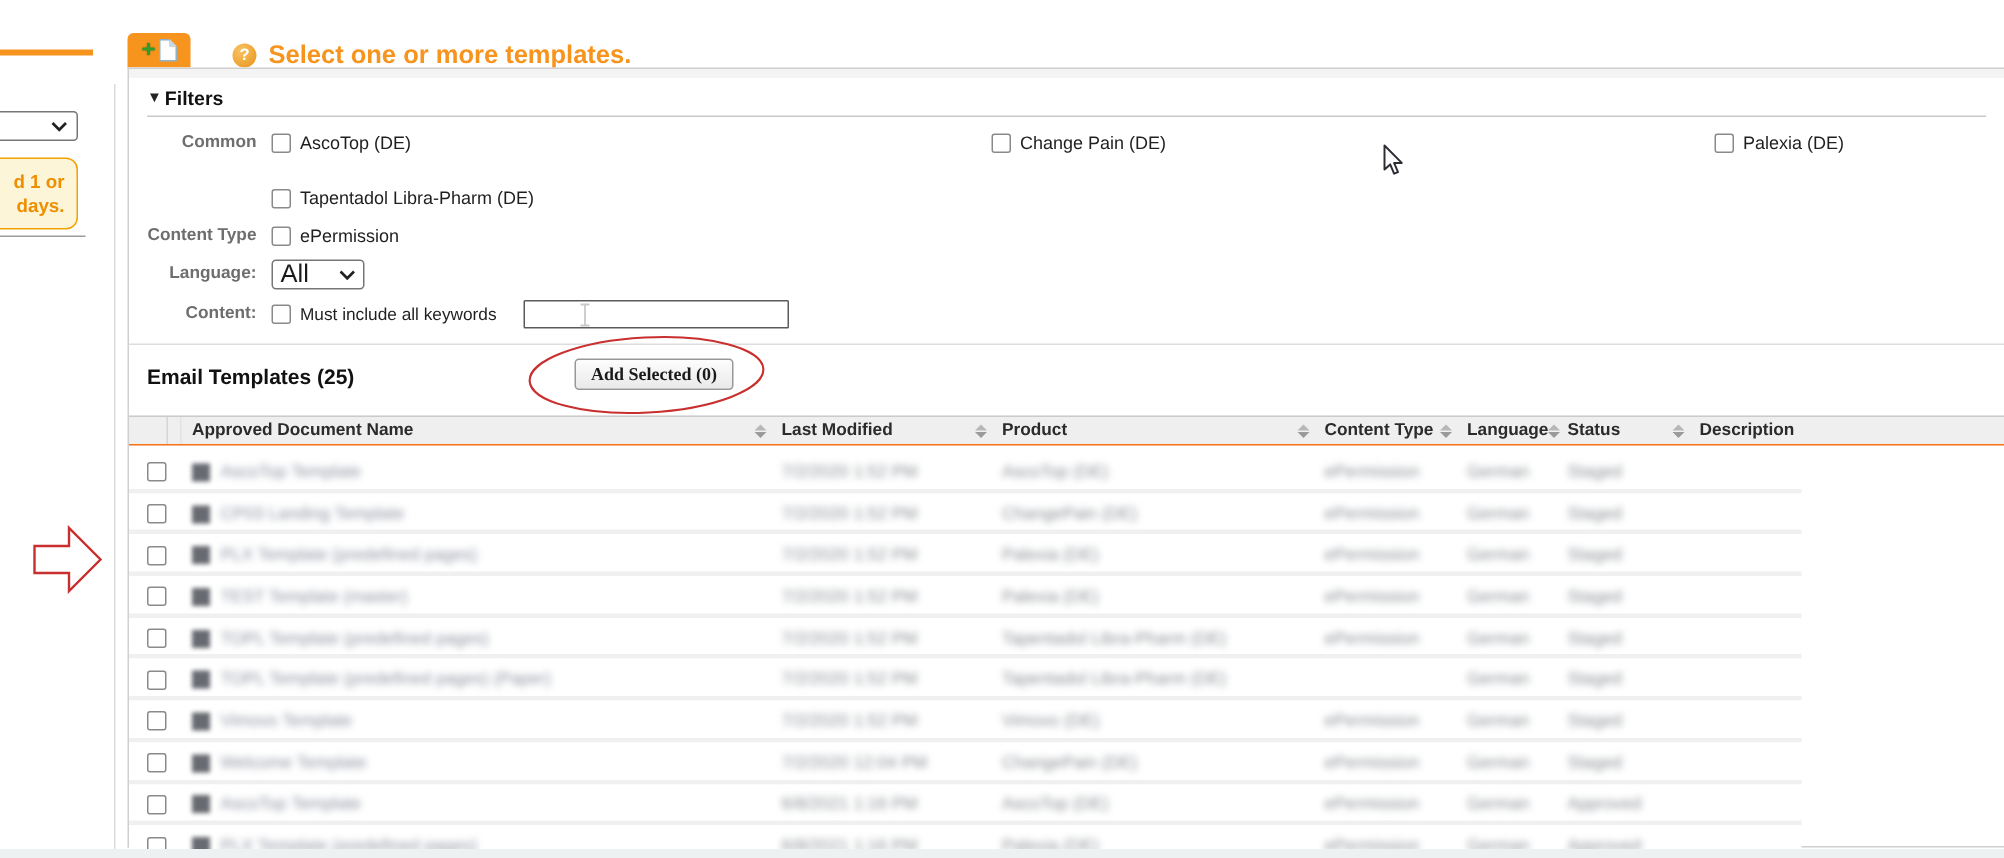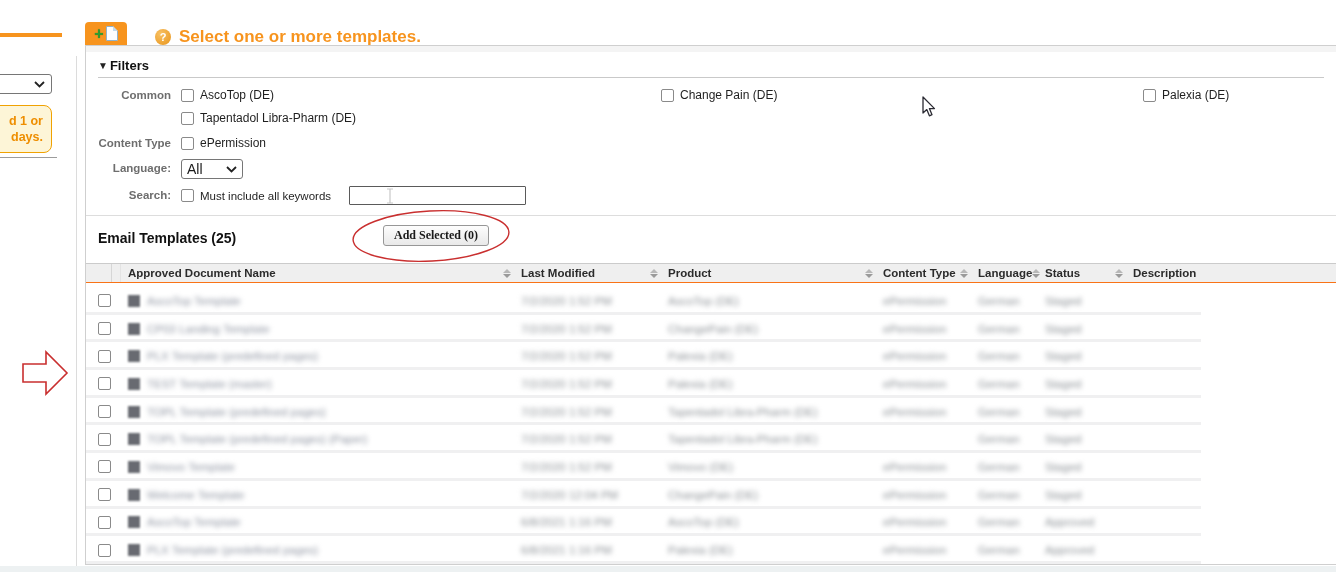--- a/index.html
+++ b/index.html
@@ -52,30 +52,30 @@
   }
   .panel-top-shade { height:6px; background:#f4f4f4; }
 
   .filters { padding:6px 12px 0 12px; }
   .ftitle { display:flex; align-items:center; gap:2px; font-weight:bold; font-size:13px; color:#111; }
   .ftitle .tri { font-size:10px; color:#222; }
   .filters hr { border:none; border-top:1px solid #c9c9c9; margin:4px 0 8px 0; }
 
   .frow { display:flex; align-items:flex-start; }
   .flabel { width:73px; min-width:73px; text-align:right; font-weight:bold; font-size:11.5px; color:#6e6e6e; padding-top:3px; }
-  .opts-grid { display:grid; grid-template-columns:480px 482px auto; row-gap:5px; margin-left:10px; }
+  .opts-grid { display:grid; grid-template-columns:480px 482px auto; row-gap:19px; margin-left:10px; }
   .opt { display:flex; align-items:center; gap:6px; height:18px; font-size:12px; color:#1f1f1f; cursor:default; }
   .cb {
     appearance:none; -webkit-appearance:none; width:13px; height:13px;
     border:1px solid #8a8a8a; border-radius:2px; background:#fff; margin:0;
   }
   .row-gap { margin-top:7px; }
   .lang-select {
     margin-left:10px; width:62px; height:20px; background:#fff; border:1px solid #767676; border-radius:3px;
-    display:flex; align-items:center; justify-content:space-between; padding:0 5px; font-size:14px;
+    display:flex; align-items:center; justify-content:space-between; padding:0 5px; font-size:17px;
   }
   .search-line { margin-left:10px; display:flex; align-items:center; gap:6px; font-size:11.5px; color:#1f1f1f; }
   .search-wrap { position:relative; margin-left:12px; }
   .search-input { width:177px; height:19px; border:1px solid #5a5a5a; border-radius:1px; background:#fff; font-size:12px; padding:0 4px; }
   .caret-ibeam { position:absolute; left:36px; top:2px; }
 
   .big-sep { border:none; border-top:1px solid #ddd; margin:10px 0 0 0; }
 
   .list-head { position:relative; padding:13px 12px 8px 12px; height:44px; }
   .list-title { font-size:14px; font-weight:bold; color:#111; }
@@ -194,21 +194,21 @@
         <div class="flabel">Language:</div>
         <div class="lang-select">
           <span>All</span>
           <svg width="11" height="7">
               <path d="M1 1 L5.5 5.5 L10 1" stroke="#222" stroke-width="1.8" fill="none"></path>
             </svg>
         </div>
       </div>
 
       <div class="frow row-gap">
-        <div class="flabel">Search:</div>
+        <div class="flabel">Content:</div>
         <div class="search-line">
           <input type="checkbox" class="cb" style="">
           <span>Must include all keywords</span>
           <span class="search-wrap">
             <input class="search-input" value="" style="">
             <svg class="caret-ibeam" width="10" height="16">
               <path d="M2,1 H8 M5,1 V15 M2,15 H8" stroke="#c9c9c9" stroke-width="1.2" fill="none"></path>
             </svg>
           </span>
         </div>

